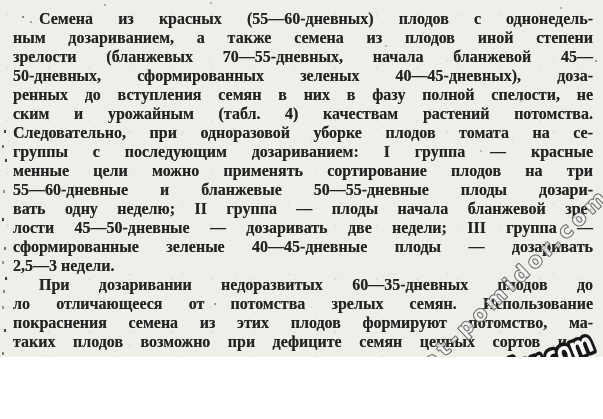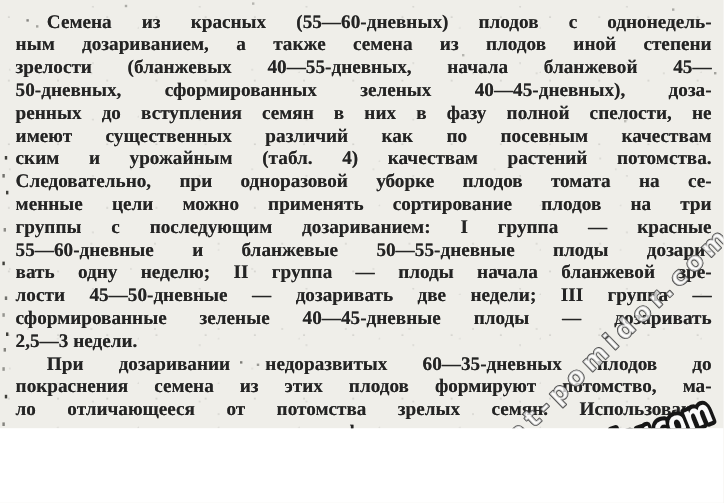--- a/index.html
+++ b/index.html
@@ -88,36 +88,35 @@
   }
 </style>
 </head>
 <body>
 
 <div class="page">
 
   <div class="text-block">
     <div class="line indent">Семена из красных (55—60-дневных) плодов с однонедель-</div>
     <div class="line">ным дозариванием, а также семена из плодов иной степени</div>
-    <div class="line">зрелости (бланжевых 40—55-дневных, начала бланжевой 45—</div>
+    <div class="line">зрелости (бланжевых 70—55-дневных, начала бланжевой 45—</div>
     <div class="line">50-дневных, сформированных зеленых 40—45-дневных), доза-</div>
     <div class="line">ренных до вступления семян в них в фазу полной спелости, не</div>
-    <div class="line">имеют существенных различий как по посевным качествам</div>
     <div class="line">ским и урожайным (табл. 4) качествам растений потомства.</div>
     <div class="line">Следовательно, при одноразовой уборке плодов томата на се-</div>
+    <div class="line">группы с последующим дозариванием: I группа — красные</div>
     <div class="line">менные цели можно применять сортирование плодов на три</div>
-    <div class="line">группы с последующим дозариванием: I группа — красные</div>
     <div class="line">55—60-дневные и бланжевые 50—55-дневные плоды дозари-</div>
     <div class="line">вать одну неделю; II группа — плоды начала бланжевой зре-</div>
     <div class="line">лости 45—50-дневные — дозаривать две недели; III группа —</div>
     <div class="line">сформированные зеленые 40—45-дневные плоды — дозаривать</div>
     <div class="line para-end">2,5—3 недели.</div>
     <div class="line indent">При дозаривании недоразвитых 60—35-дневных плодов до</div>
+    <div class="line">ло отличающееся от потомства зрелых семян. Использование</div>
     <div class="line">покраснения семена из этих плодов формируют потомство, ма-</div>
-    <div class="line">ло отличающееся от потомства зрелых семян. Использование</div>
     <div class="line">таких плодов возможно при дефиците семян ценных сортов и в</div>
     <div class="line para-end">селекционных целях.</div>
   </div>
 
   <div class="specks"></div>
   <div class="edge-marks"></div>
 
   <svg class="wm" width="603" height="419" viewBox="0 0 603 419" aria-hidden="true">
     <defs>
       <path id="wm-arc" d="M 370 413 Q 490 395 600 348" fill="none"></path>

